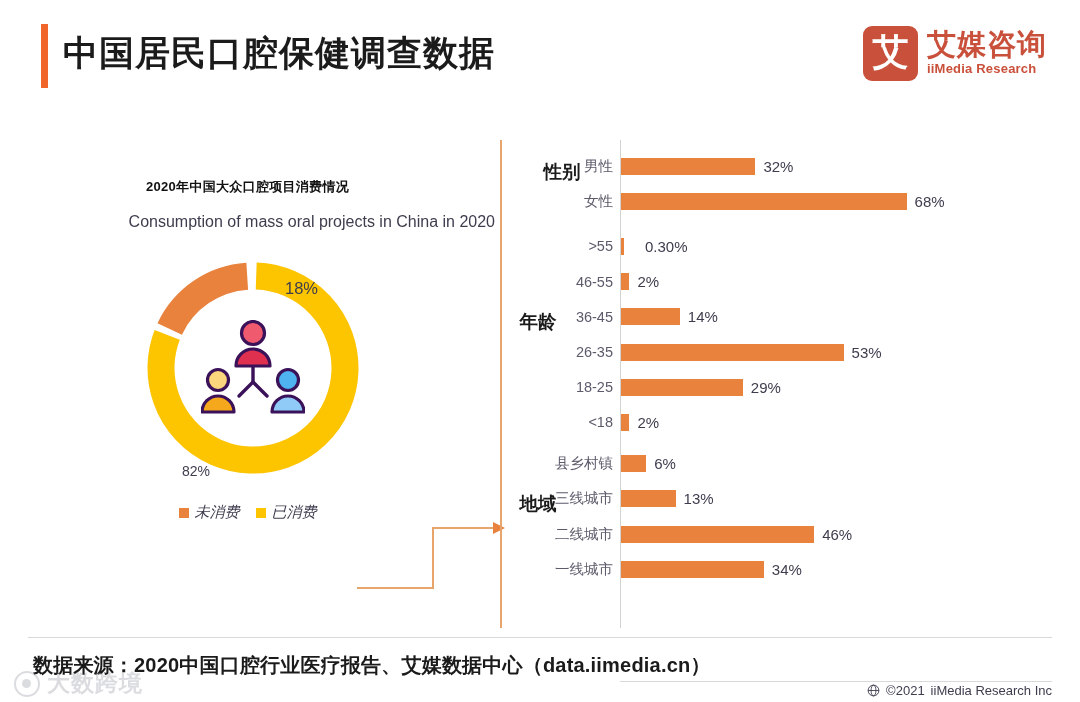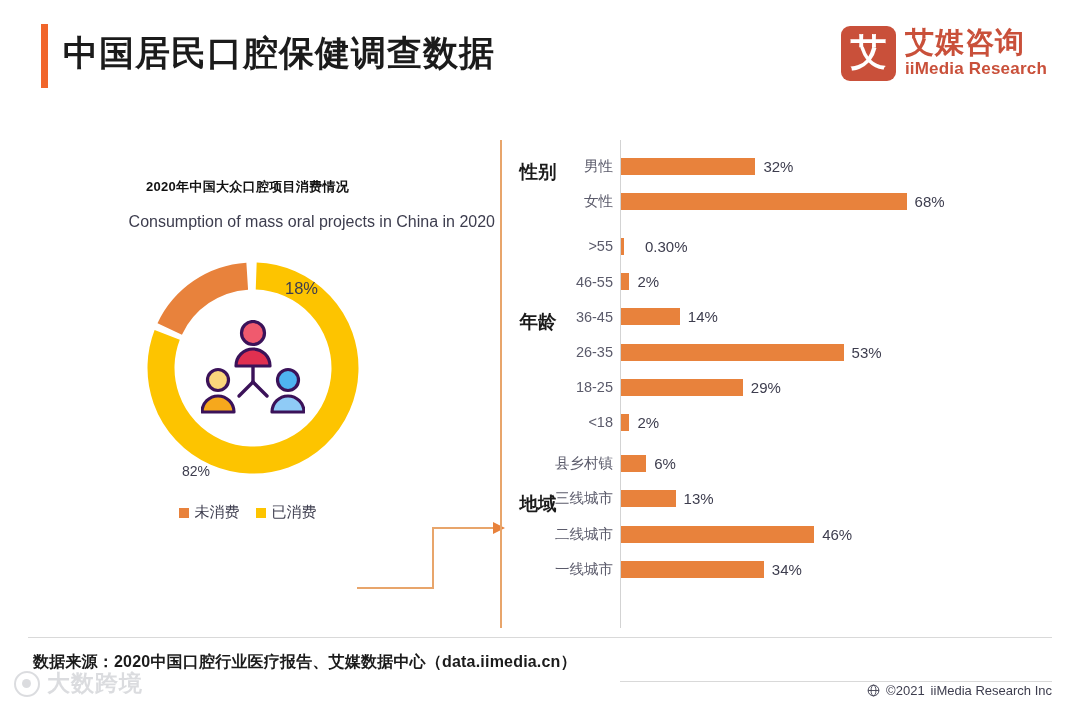--- a/index.html
+++ b/index.html
@@ -56,21 +56,21 @@
   }
   .logo-text { display: flex; flex-direction: column; justify-content: center; }
   .logo-cn {
     font-size: 29px;
     font-weight: 700;
     color: #C9503A;
     letter-spacing: 1px;
     line-height: 1.05;
   }
   .logo-en {
-    font-size: 17px;
+    font-size: 13px;
     font-weight: 700;
     color: #C9503A;
     letter-spacing: .2px;
     line-height: 1.2;
     margin-top: 1px;
   }
 
   
   .left-panel {
     position: absolute;
@@ -121,21 +121,21 @@
   }
   .legend {
     position: absolute;
     left: 0; top: 385px;
     width: 495px;
     display: flex;
     justify-content: center;
     align-items: center;
     gap: 16px;
   }
-  .legend-item { display: flex; align-items: center; gap: 6px; }
+  .legend-item { display: flex; align-items: center; gap: 6px; font-style: italic; }
   .legend-swatch { width: 10px; height: 10px; display: inline-block; }
   .legend-label { font-size: 15px; color: #3d3d4e; }
 
   
   .connector { position: absolute; left: 355px; top: 390px; }
 
   
   .right-panel {
     position: absolute;
     left: 495px; top: 138px;
@@ -196,21 +196,21 @@
   
   .footer-rule {
     position: absolute;
     left: 28px; top: 637px;
     width: 1024px; height: 1px;
     background: #d9d9d9;
   }
   .source {
     position: absolute;
     left: 33px; top: 652px;
-    font-size: 16px;
+    font-size: 20px;
     font-weight: 700;
     color: #1b1b1b;
     letter-spacing: .2px;
   }
   .footer-rule2 {
     position: absolute;
     left: 620px; top: 681px;
     width: 432px; height: 1px;
     background: #d9d9d9;
   }
@@ -388,21 +388,21 @@
         <div class="bar" style="width: 193.2px;"></div>
         <div class="bar-value" style="left: 327.2px;">46%</div>
       </div>
       <div class="bar-row" style="top: 416.2px;">
         <div class="cat-label">一线城市</div>
         <div class="bar" style="width: 142.8px;"></div>
         <div class="bar-value" style="left: 276.8px;">34%</div>
       </div>
     </div>
   <div id="group-labels">
-      <div class="group-label" style="top: 22.6px;">性别</div>
+      <div class="group-label" style="top: 22.6px; margin-left: 24px;">性别</div>
       <div class="group-label" style="top: 173.4px;">年龄</div>
       <div class="group-label" style="top: 355.4px;">地域</div>
     </div>
 </div>
 
 <div class="footer-rule"></div>
 <div class="source">数据来源：2020中国口腔行业医疗报告、艾媒数据中心（data.iimedia.cn）</div>
 <div class="footer-rule2"></div>
 <div class="footer-right">
   <svg class="globe-icon" viewBox="0 0 16 16">

